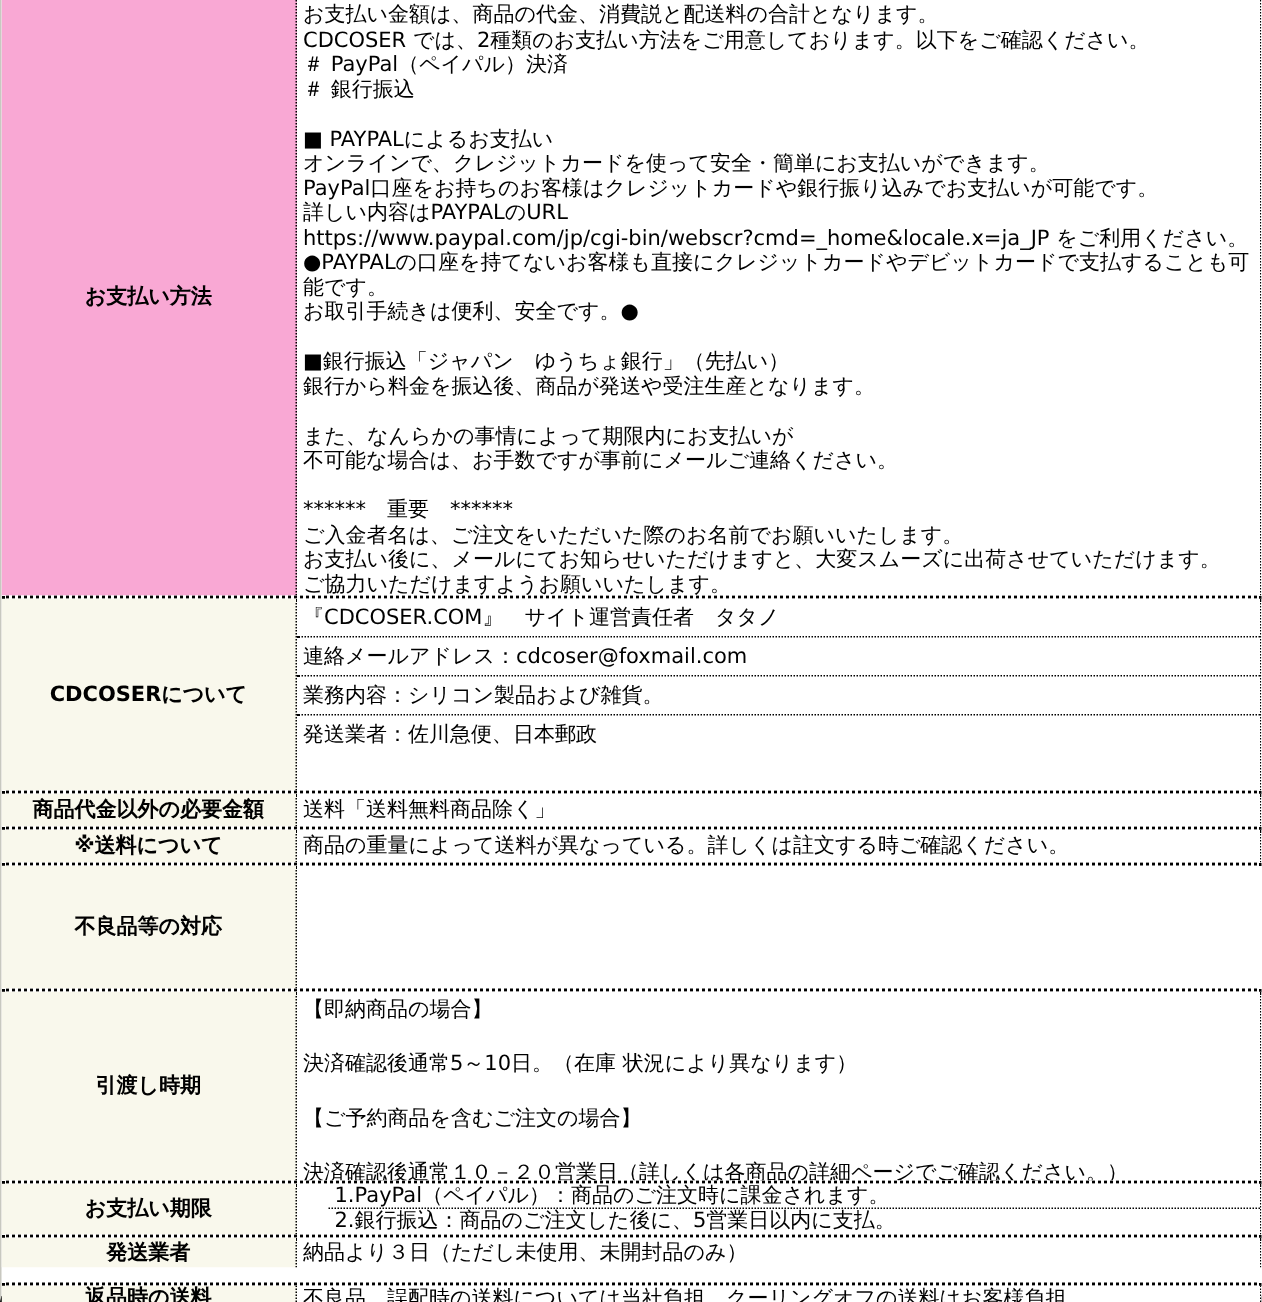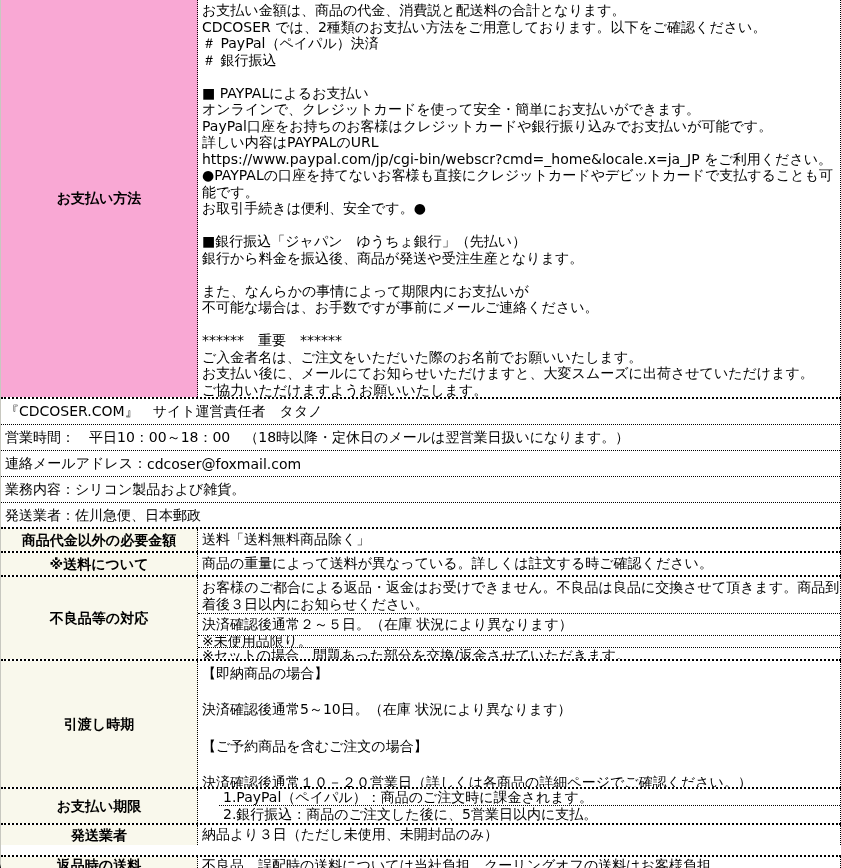--- a/index.html
+++ b/index.html
@@ -85,26 +85,24 @@
 不可能な場合は、お手数ですが事前にメールご連絡ください。
 
 ******　重要　******
 ご入金者名は、ご注文をいただいた際のお名前でお願いいたします。
 お支払い後に、メールにてお知らせいただけますと、大変スムーズに出荷させていただけます。
 ご協力いただけますようお願いいたします。</div>
     </div>
   </div>
 
   <div class="row r2">
+    <div class="cell-label">CDCOSERについて</div>
     <div class="cell-content">
       <div class="subrow">
         <span>『CDCOSER.COM』　サイト運営責任者　タタノ</span>
-      </div>
-      <div class="subrow">
-        <span>営業時間：　平日10：00～18：00　（18時以降・定休日のメールは翌営業日扱いになります。）</span>
       </div>
       <div class="subrow">
         <span>連絡メールアドレス：</span>
           <span class="bold">cdcoser@foxmail.com</span>
       </div>
       <div class="subrow">
         <span>業務内容：シリコン製品および雑貨。</span>
       </div>
       <div class="subrow last">
         <span>発送業者：佐川急便、日本郵政</span>
@@ -117,26 +115,20 @@
     <div class="cell-content vcenter">送料「送料無料商品除く」</div>
   </div>
 
   <div class="row r4">
     <div class="cell-label">※送料について</div>
     <div class="cell-content vcenter">商品の重量によって送料が異なっている。詳しくは註文する時ご確認ください。</div>
   </div>
 
   <div class="row r5">
     <div class="cell-label">不良品等の対応</div>
-    <div class="cell-content">
-      <div class="subrow sub1">お客様のご都合による返品・返金はお受けできません。不良品は良品に交換させて頂きます。商品到着後３日以内にお知らせください。</div>
-      <div class="subrow sub2">決済確認後通常２～５日。（在庫 状況により異なります）</div>
-      <div class="subrow sub3">※未使用品限り。</div>
-      <div class="subrow sub4 last">※セットの場合、問題あった部分を交換/返金させていただきます。</div>
-    </div>
   </div>
 
   <div class="row r6">
     <div class="cell-label">引渡し時期</div>
     <div class="cell-content">
       <div class="multiline">【即納商品の場合】
 
 決済確認後通常5～10日。（在庫 状況により異なります）
 
 【ご予約商品を含むご注文の場合】

